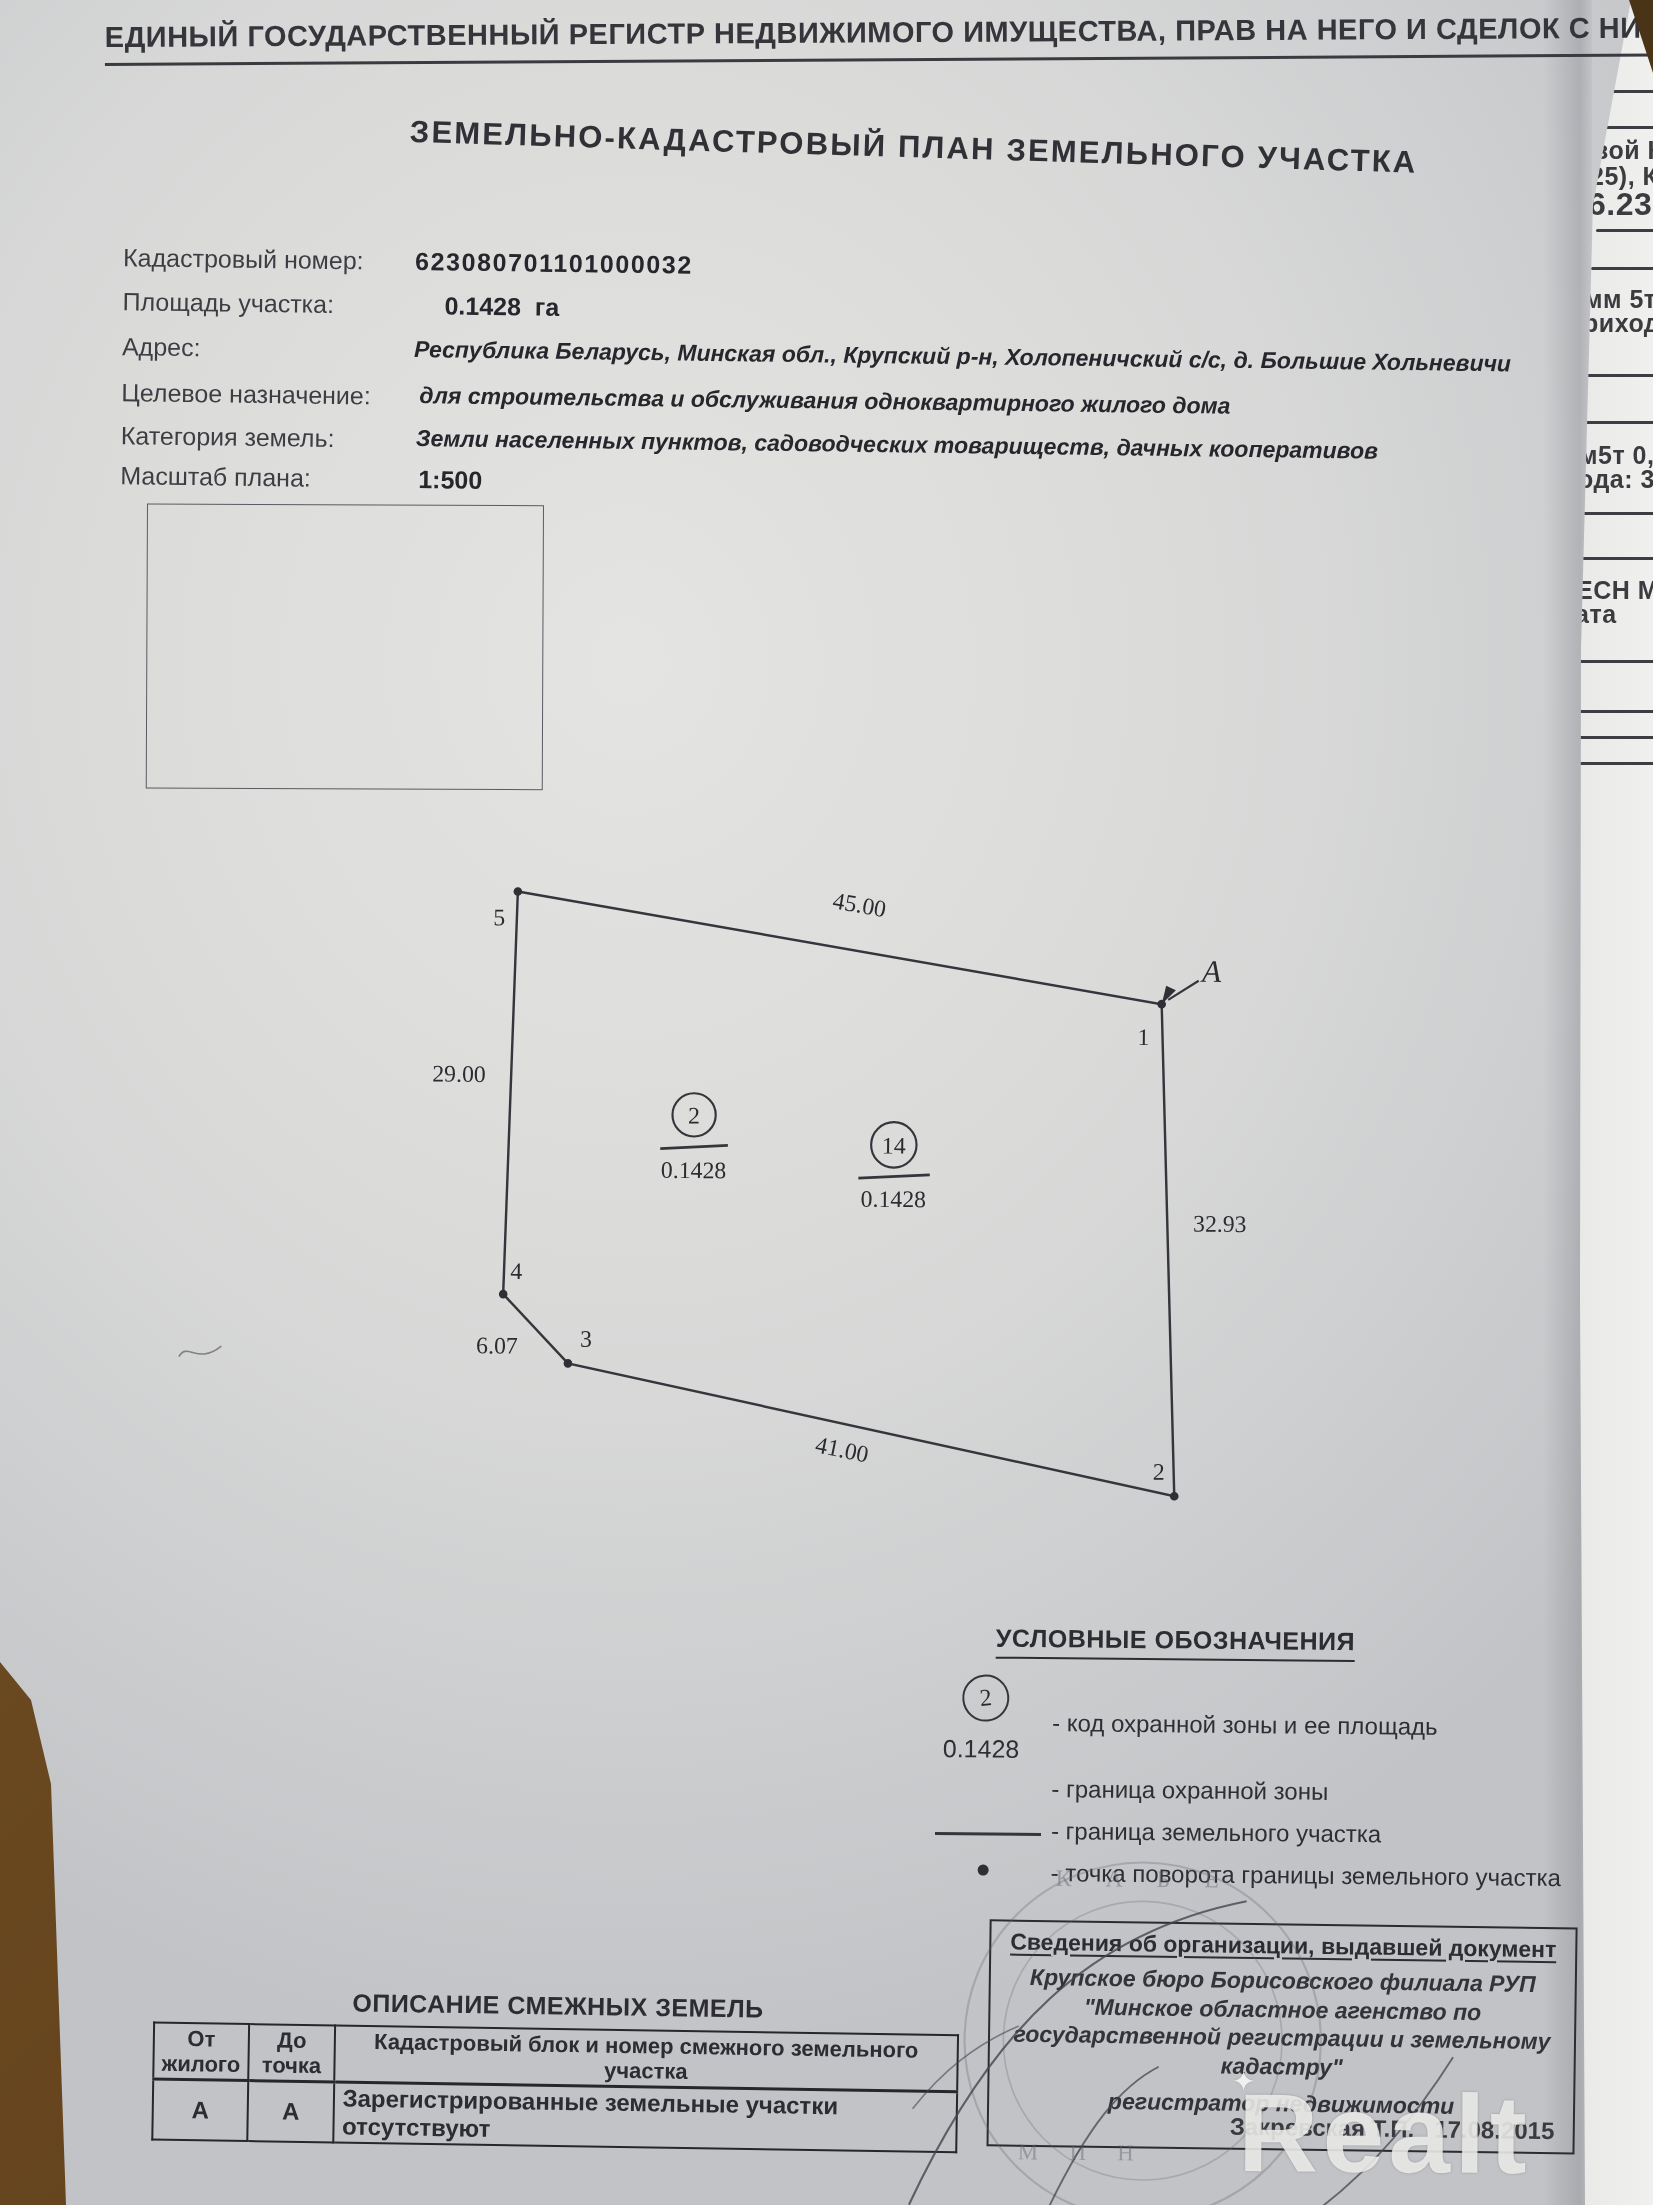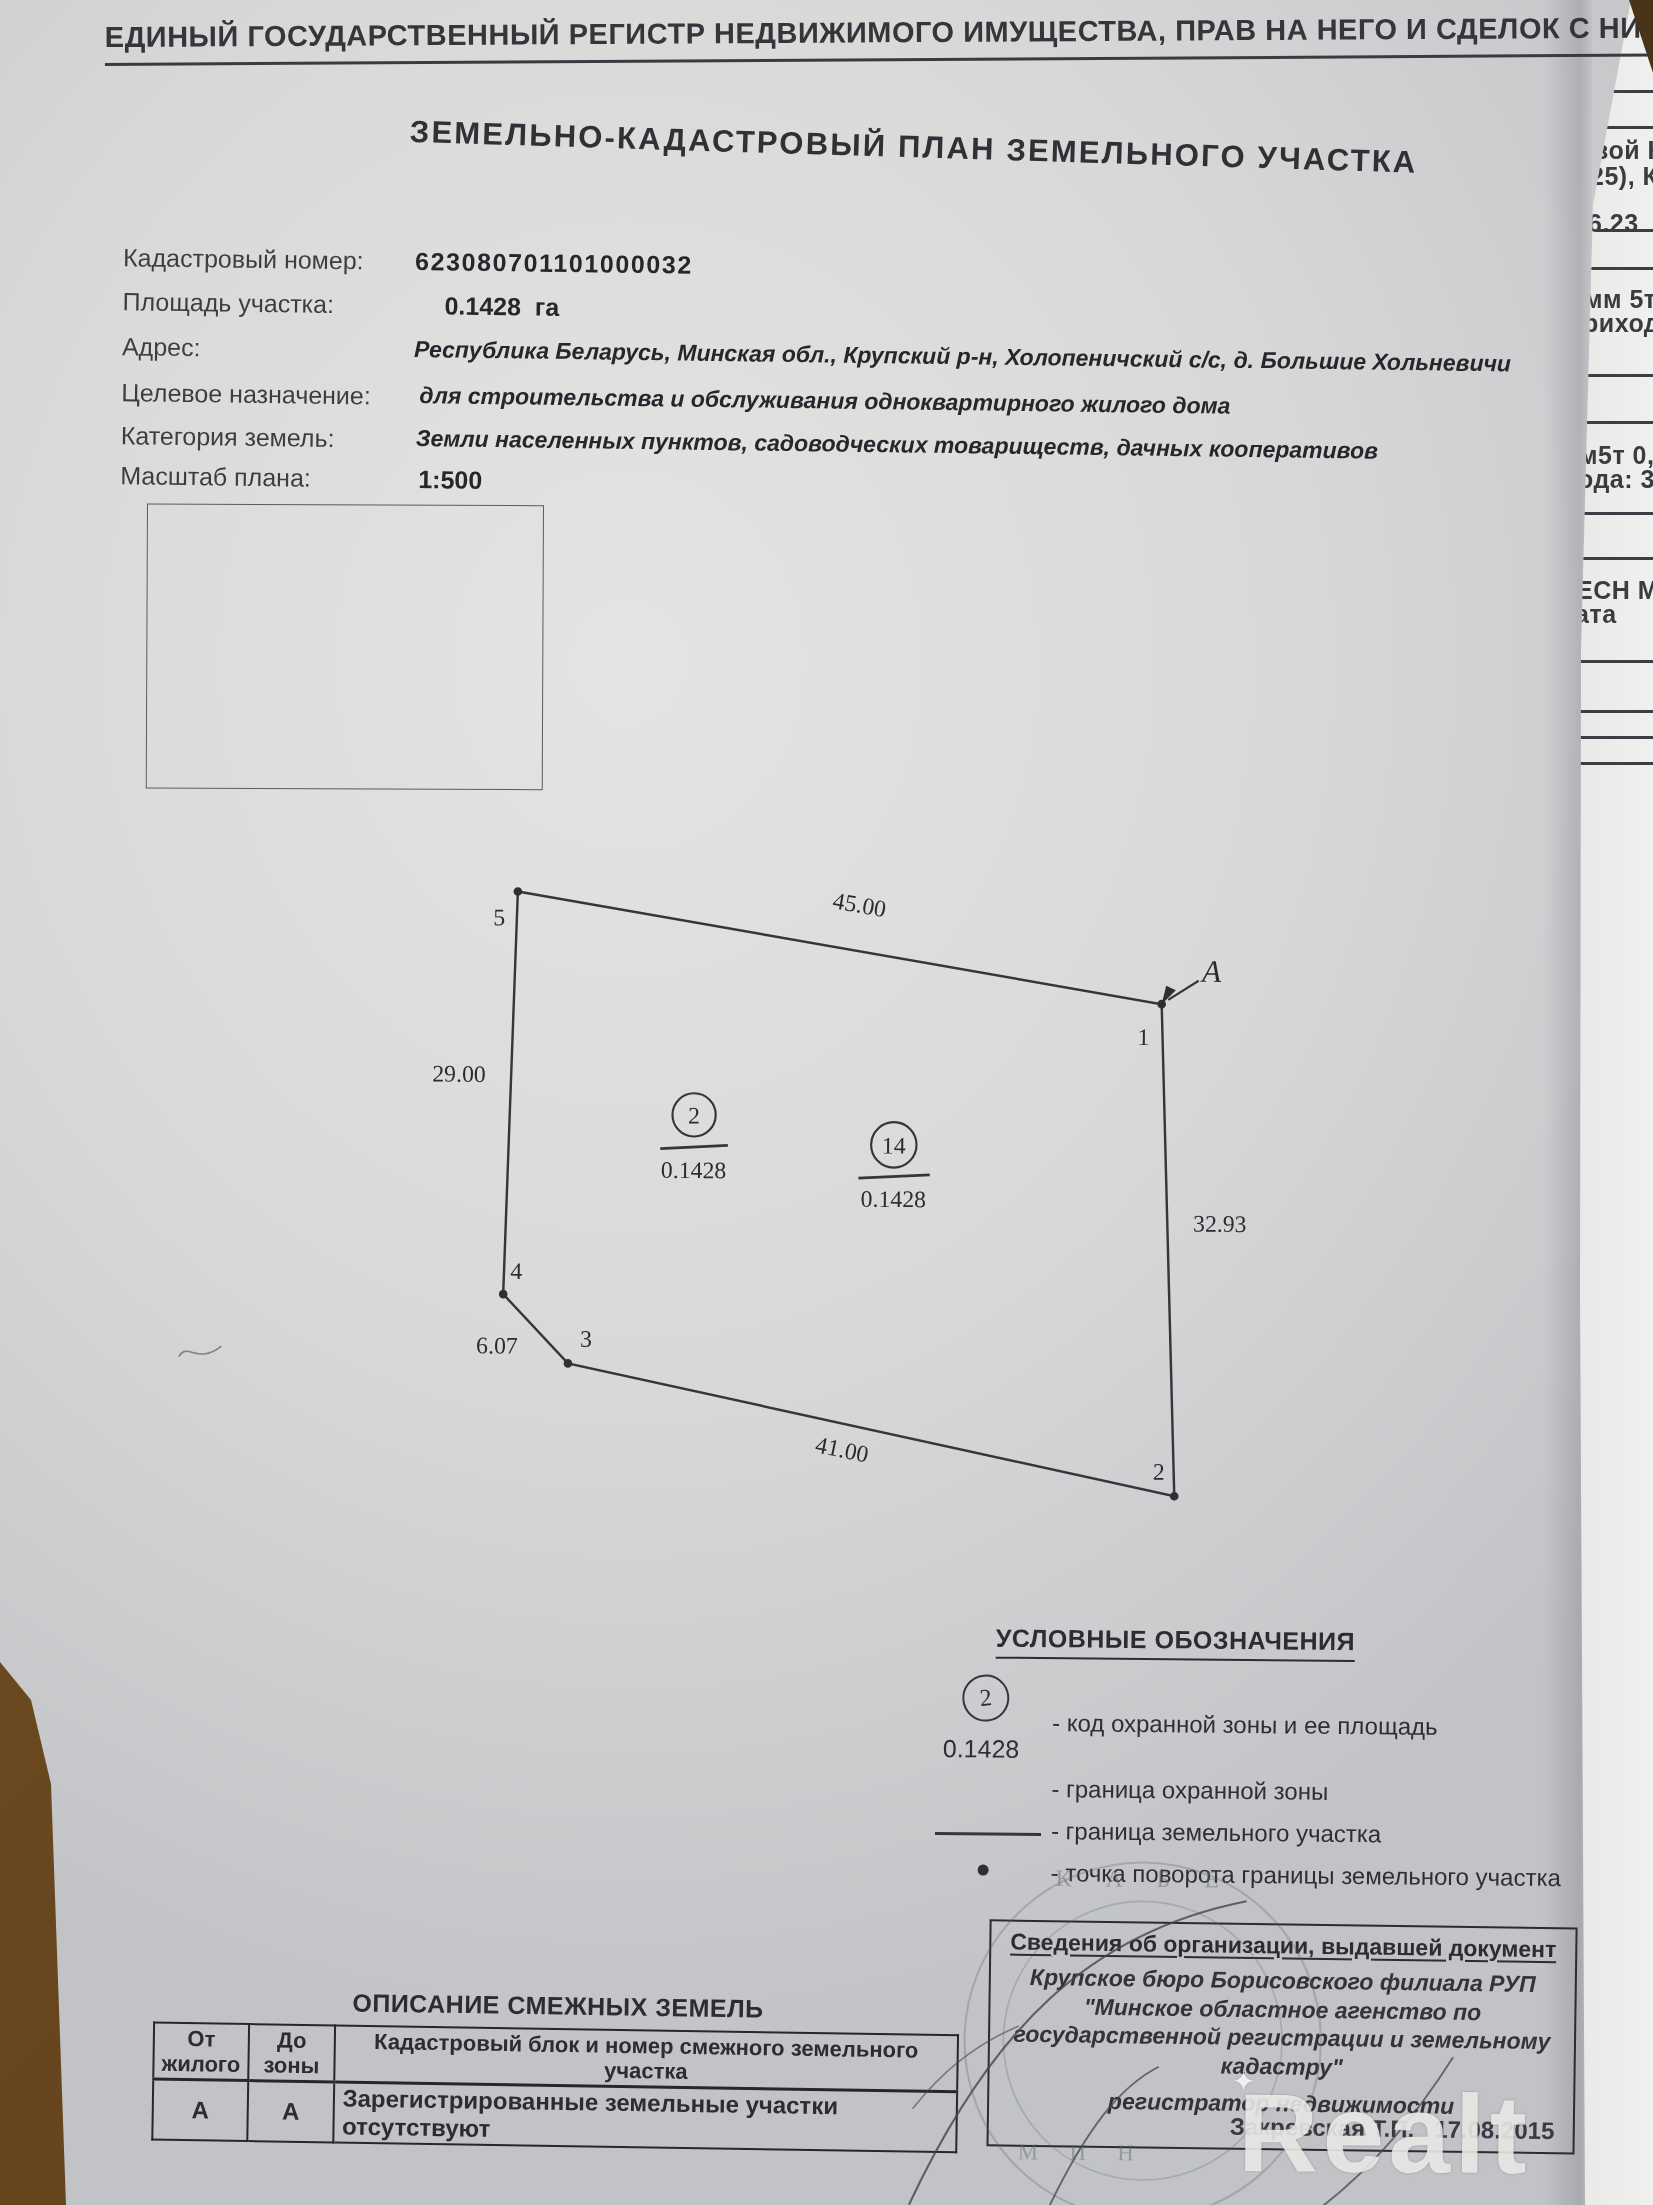--- a/index.html
+++ b/index.html
@@ -91,21 +91,21 @@
 <div class="fline" style="left:1585px;top:421px;width:76px;"></div>
 <div class="fline" style="left:1583px;top:512px;width:78px;"></div>
 <div class="fline" style="left:1581px;top:557px;width:78px;"></div>
 <div class="fline" style="left:1579px;top:660px;width:81px;"></div>
 <div class="fline" style="left:1578px;top:710px;width:81px;"></div>
 <div class="fline" style="left:1578px;top:736px;width:81px;"></div>
 <div class="fline" style="left:1577px;top:762px;width:81px;"></div>
 <span class="frag" style="left:1590px;top:101px;font-size:30px;font-weight:normal;">)</span>
 <span class="frag" style="left:1593px;top:136px;font-size:25px;">вой К</span>
 <span class="frag" style="left:1590px;top:162px;font-size:25px;">25), К</span>
-<span class="frag" style="left:1588px;top:186px;font-size:25px;margin-top:23px;">6.23</span>
+<span class="frag" style="left:1588px;top:186px;font-size:32px;">6.23</span>
 <span class="frag" style="left:1584px;top:285px;font-size:25px;">мм 5т 0</span>
 <span class="frag" style="left:1583px;top:309px;font-size:25px;">рихода</span>
 <span class="frag" style="left:1579px;top:441px;font-size:25px;">м5т 0,5</span>
 <span class="frag" style="left:1578px;top:465px;font-size:25px;">ода: 30.</span>
 <span class="frag" style="left:1576px;top:576px;font-size:25px;">ЕСН MS</span>
 <span class="frag" style="left:1575px;top:600px;font-size:25px;">ата</span>
 
 <div class="sheet">
   <div class="edge-shade"></div>
 </div>
@@ -194,21 +194,21 @@
   <div class="leg-line"></div>
   <div class="leg-item" style="top:1815px;">- граница земельного участка</div>
   <div class="leg-dot"></div>
   <div class="leg-item" style="top:1857px;">- точка поворота границы земельного участка</div>
 
   <div class="adj-heading">ОПИСАНИЕ СМЕЖНЫХ ЗЕМЕЛЬ</div>
   <table class="adj-table">
     <tbody>
       <tr class="hdr">
         <td class="c1">От жилого</td>
-        <td class="c2">До зоны</td>
+        <td class="c2">До точка</td>
         <td>Кадастровый блок и номер смежного земельного участка</td>
       </tr>
       <tr class="row">
         <td>А</td>
         <td>А</td>
         <td class="wide">Зарегистрированные земельные участки отсутствуют</td>
       </tr>
     </tbody>
   </table>
 

